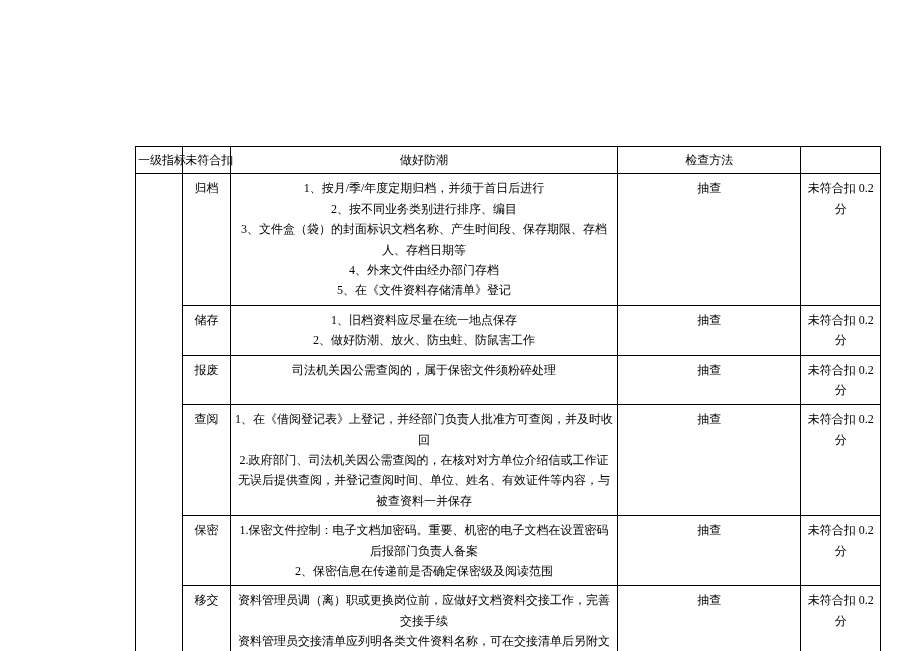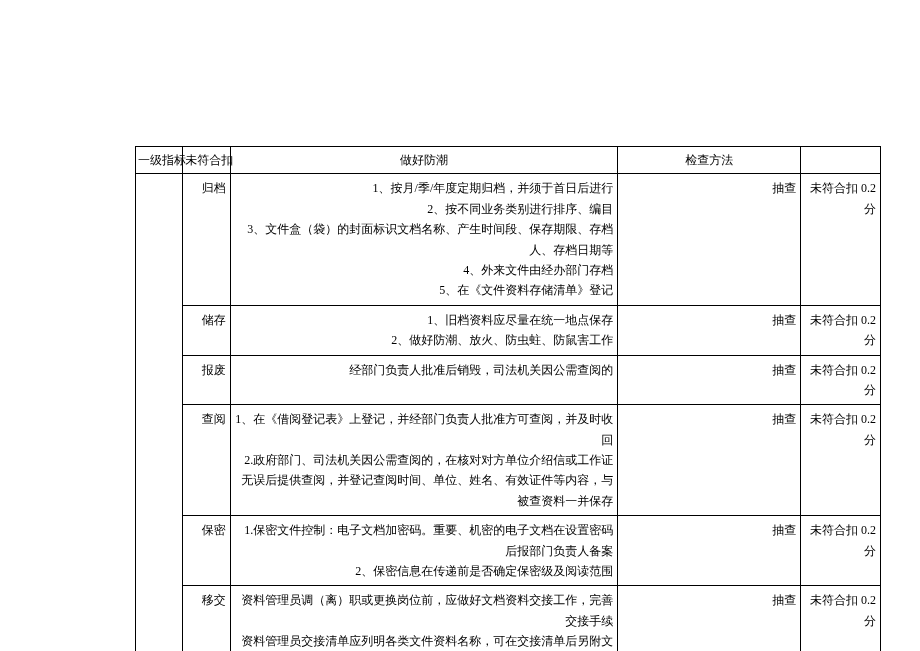--- a/index.html
+++ b/index.html
@@ -17,21 +17,21 @@
     }
     table {
       border-collapse: collapse;
       width: 100%;
       table-layout: fixed;
     }
     th, td {
       border: 1px solid #000000;
       padding: 4px 4px;
       vertical-align: top;
-      text-align: right;
+      text-align: center;
       line-height: 1.7;
       font-weight: normal;
     }
     thead th {
       text-align: center;
       font-weight: normal;
       padding: 3px 2px;
     }
     col.c1 { width: 44px; }
     col.c2 { width: 44px; }
@@ -69,21 +69,21 @@
       <td>未符合扣 0.2 分</td>
     </tr>
     <tr>
       <td>储存</td>
       <td>1、旧档资料应尽量在统一地点保存<br>2、做好防潮、放火、防虫蛀、防鼠害工作</td>
       <td>抽查</td>
       <td>未符合扣 0.2 分</td>
     </tr>
     <tr>
       <td>报废</td>
-      <td>经部门负责人批准后销毁，司法机关因公需查阅的</td>
+      <td>司法机关因公需查阅的，属于保密文件须粉碎处理</td>
       <td>抽查</td>
       <td>未符合扣 0.2 分</td>
     </tr>
     <tr>
       <td>查阅</td>
       <td>1、在《借阅登记表》上登记，并经部门负责人批准方可查阅，并及时收回<br>2.政府部门、司法机关因公需查阅的，在核对对方单位介绍信或工作证无误后提供查阅，并登记查阅时间、单位、姓名、有效证件等内容，与被查资料一并保存</td>
       <td>抽查</td>
       <td>未符合扣 0.2 分</td>
     </tr>
     <tr>

